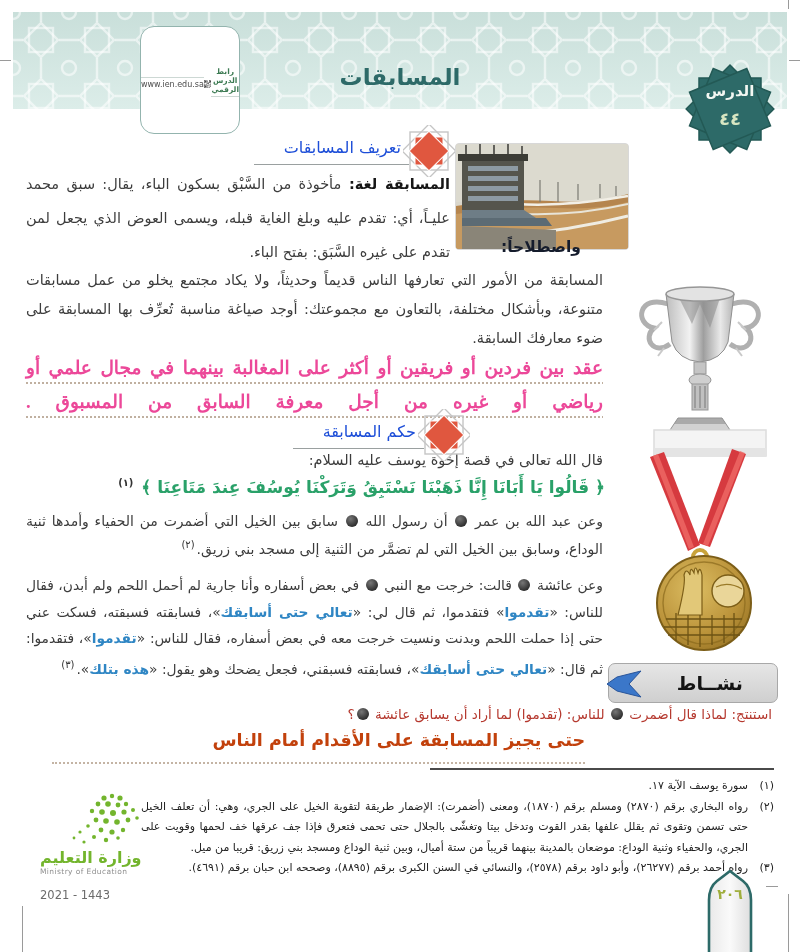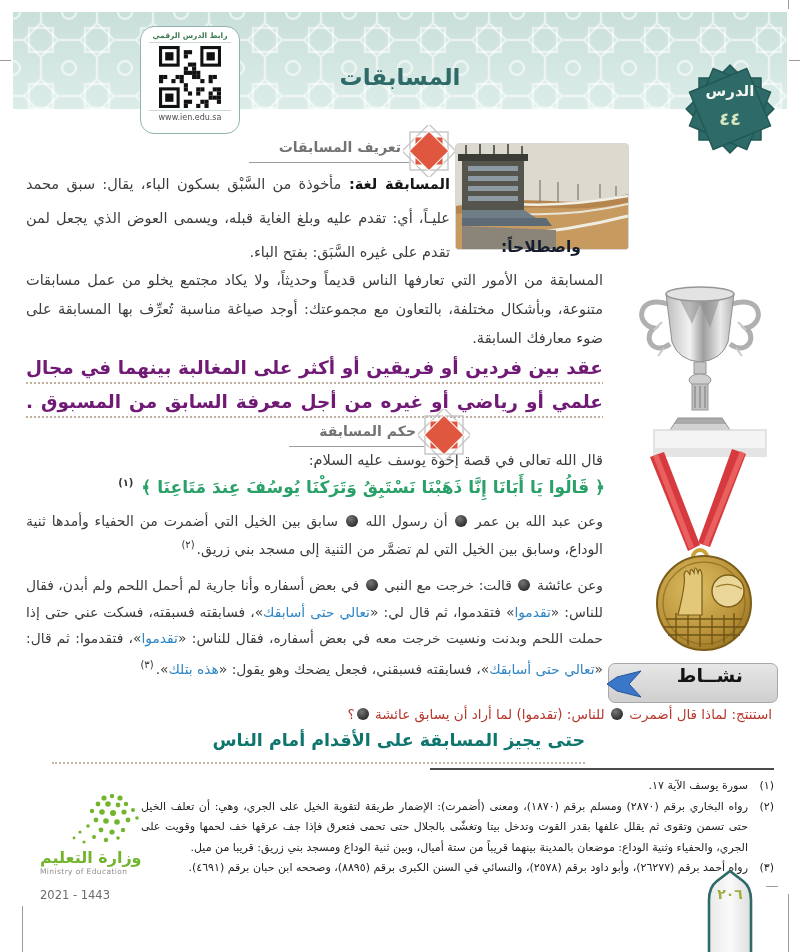--- a/index.html
+++ b/index.html
@@ -18,66 +18,66 @@
   
   .badge{position:absolute;left:678px;top:52px;width:104px;height:114px;z-index:4;}
   .badge svg{position:absolute;inset:0;}
   .badge .l1{position:absolute;top:30px;left:0;right:0;text-align:center;
     color:#f3f7f2;font-size:15px;font-weight:bold;}
   .badge .l2{position:absolute;top:56px;left:0;right:0;text-align:center;
     color:#d8e6c2;font-size:18px;font-weight:bold;}
   
   .qr{position:absolute;left:140px;top:26px;width:100px;height:108px;z-index:5;
     background:#ffffff;border:1px solid #93b4ae;border-radius:14px;
-    display:flex;flex-direction:column;align-items:center;padding-top:4px;box-sizing:border-box;}
+    display:flex;flex-direction:row;align-items:center;padding-top:4px;box-sizing:border-box;}
   .qr .cap{font-size:7.5px;color:#3c7a52;font-weight:bold;border-bottom:1px solid #cdd8d4;
     padding-bottom:2px;width:84%;text-align:center;}
   .qr svg{margin-top:3px;}
   .qr .url{font-size:8px;color:#4c4c4c;border-top:1px solid #cdd8d4;width:84%;
     text-align:center;direction:ltr;padding-top:2px;margin-top:2px;}
   
   .sec{position:absolute;display:flex;align-items:center;z-index:3;}
   .sec .star{width:52px;height:52px;margin-left:-6px;flex:0 0 auto;}
-  .sec .txt{font-size:14px;font-weight:bold;color:#737373;
+  .sec .txt{font-size:16px;font-weight:normal;color:#1d4ed8;
     border-bottom:1.5px solid #9aa0a0;padding:0 8px 7px 30px;}
   
   .p{position:absolute;color:#3c3c3c;text-align:justify;z-index:2;}
   .lead{font-weight:bold;color:#161616;}
-  .b{color:#2f86c4;font-weight:normal;}
+  .b{color:#2f86c4;font-weight:bold;}
   .ref{font-size:10px;vertical-align:super;color:#333;margin-right:2px;}
   .hon{display:inline-block;width:12px;height:12px;border-radius:50%;
     background:radial-gradient(circle at 38% 32%, #777, #2e2e2e 72%);
     vertical-align:-1px;margin:0 2px;}
   .answer-def{
     position:absolute;top:351px;right:197px;width:577px;z-index:2;
-    font-size:18.5px;font-weight:bold;color:#701a75;line-height:34px;
+    font-size:18.5px;font-weight:bold;color:#ec4899;line-height:34px;
     text-align:justify;text-align-last:justify;
     text-decoration-line:underline;text-decoration-style:dotted;
-    text-decoration-color:#c0b0a0;text-decoration-thickness:2px;text-underline-offset:8px;}
+    text-decoration-color:#c0b0a0;text-decoration-thickness:2px;text-underline-offset:8px;font-family:Liberation Serif, serif;}
   .verse{position:absolute;top:477px;right:195px;width:580px;z-index:2;
     font-size:17px;font-weight:bold;color:#2aa169;text-align:right;}
   .verse .ref{color:#333;}
   .istilah-label{position:absolute;left:455px;top:238px;width:172px;text-align:center;
     font-size:15.5px;font-weight:bold;color:#151c2c;z-index:2;}
   
   .photo{position:absolute;left:455px;top:143px;width:172px;height:105px;
     border:1px solid #d8d8d8;border-radius:4px;overflow:hidden;z-index:2;background:#d8d5cb;}
   .trophy{position:absolute;left:618px;top:264px;width:164px;height:194px;z-index:2;}
   .medal{position:absolute;left:636px;top:447px;width:140px;height:210px;z-index:2;}
   
   .nashat{position:absolute;left:608px;top:663px;width:168px;height:38px;z-index:3;
     background:linear-gradient(#e6e6e6,#cfcfcf);border:1px solid #a8a8a8;border-radius:7px;
-    display:flex;align-items:flex-start;}
+    display:flex;align-items:center;}
   .nashat .lbl{font-size:19px;font-weight:bold;color:#141414;margin-right:34px;letter-spacing:1px;}
   .nashat svg{position:absolute;left:-6px;top:3px;}
   .question{position:absolute;top:706px;right:28px;width:748px;z-index:2;
     font-size:13.5px;color:#b5382e;text-align:right;}
   .answer-act{position:absolute;top:730px;left:52px;right:215px;height:32px;z-index:2;
     border-bottom:2px dotted #c4b4a4;text-align:right;
-    font-size:17.5px;font-weight:bold;color:#0f766e;}
+    font-size:17.5px;font-weight:bold;color:#c2410c;}
   
   .fnsep{position:absolute;top:768px;left:430px;right:26px;border-top:2px solid #4a4a4a;z-index:2;}
   .footnotes{position:absolute;top:776px;right:26px;left:96px;z-index:2;
     font-size:11px;line-height:20.5px;color:#222;}
   .fn{display:flex;align-items:flex-start;}
   .fn .mk{flex:0 0 26px;white-space:nowrap;}
   .fn .tx{flex:1;text-align:justify;margin-left:45px;}
   
   .ministry{position:absolute;left:40px;top:792px;width:128px;z-index:1;direction:ltr;text-align:left;}
   .ministry svg{display:block;margin-left:28px;}

